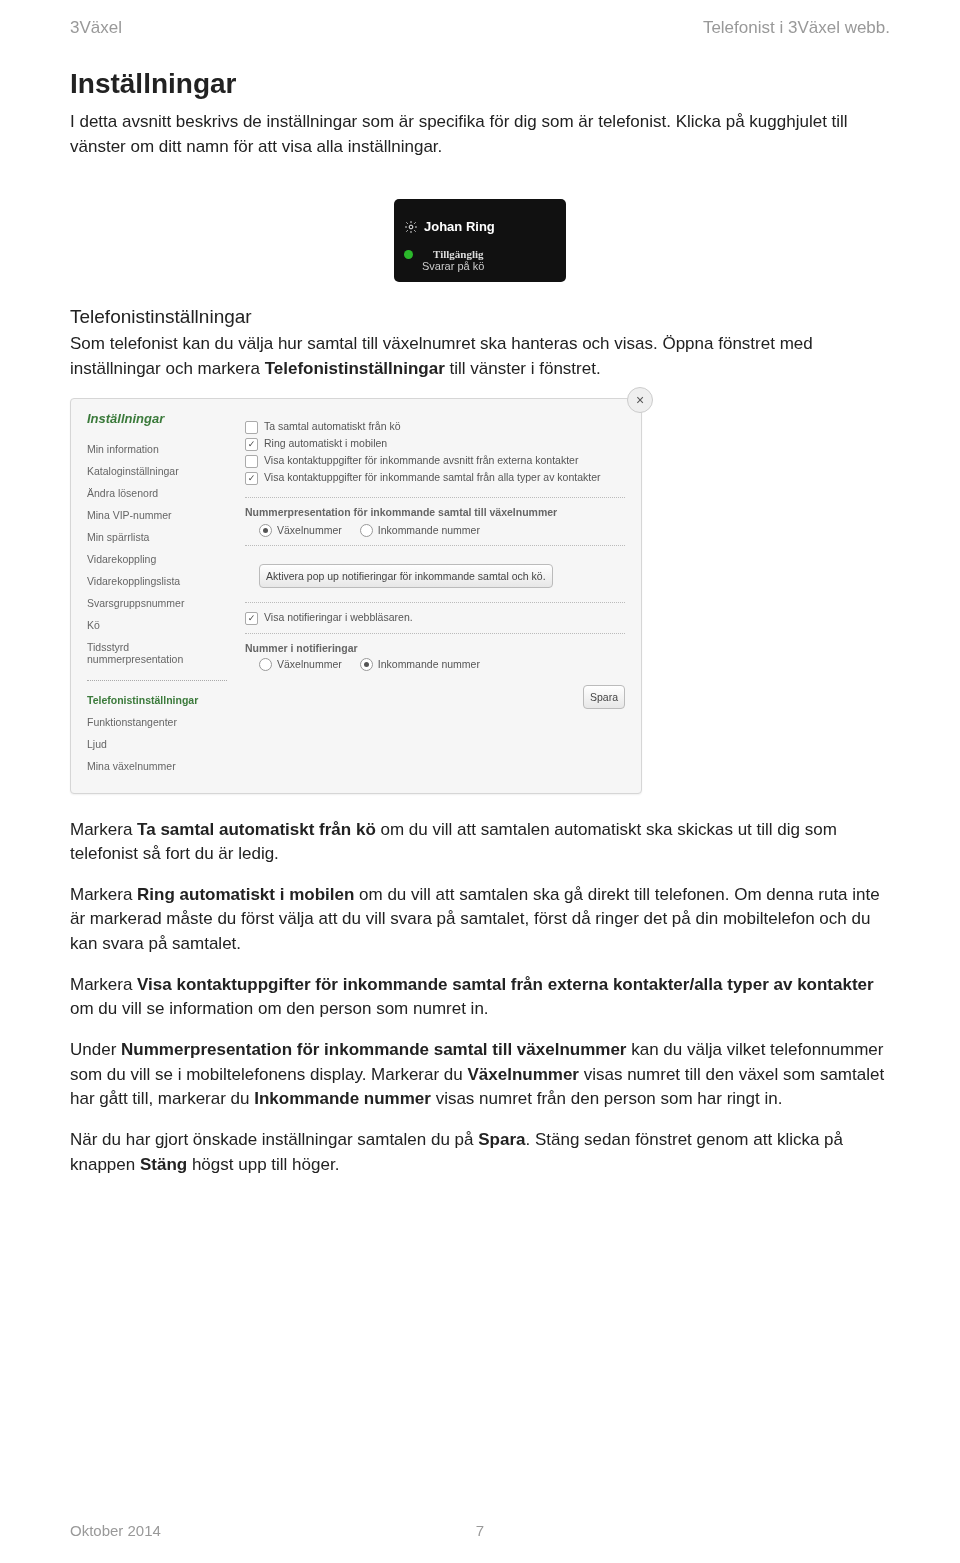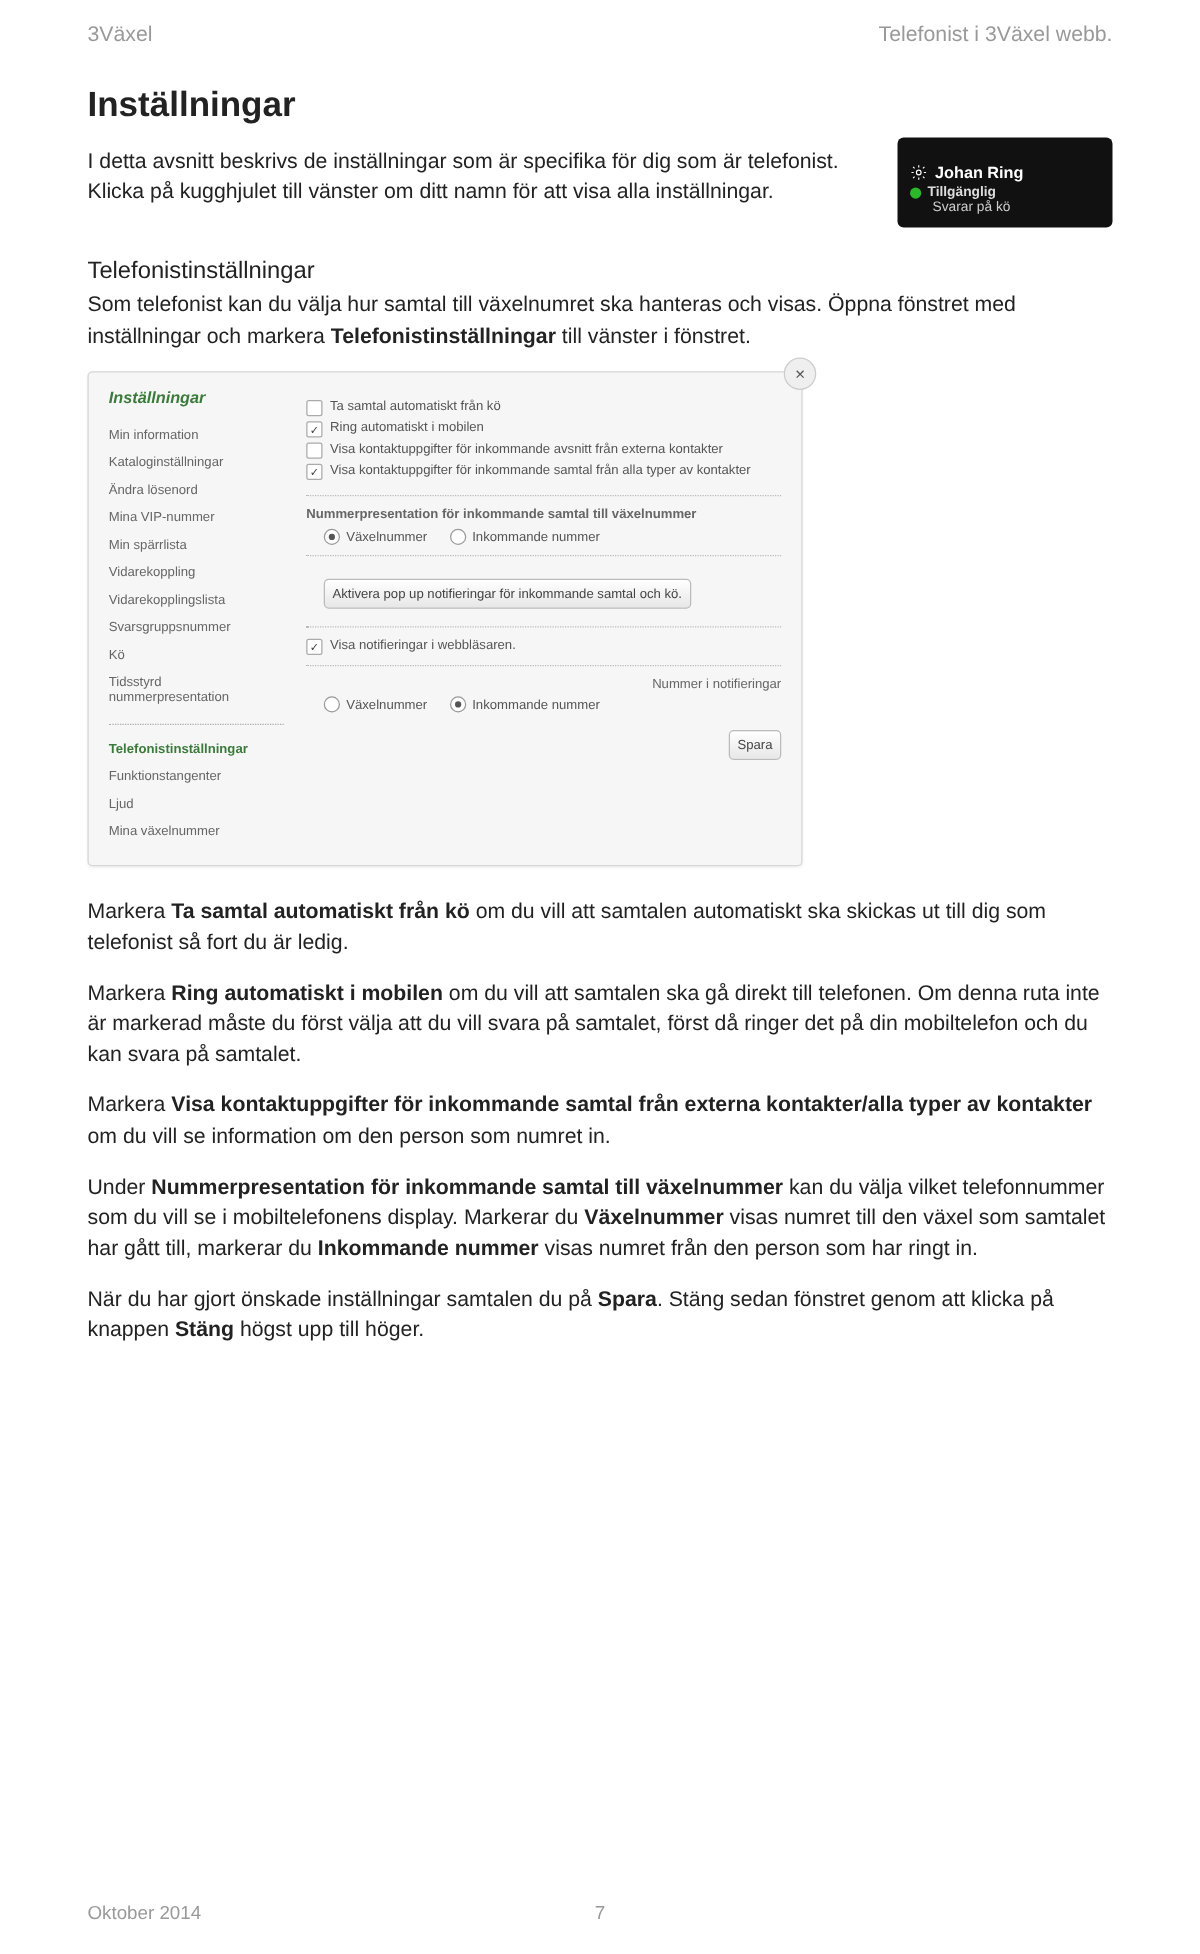--- a/index.html
+++ b/index.html
@@ -18,29 +18,29 @@
   .top-row {
     display:flex; justify-content:space-between;
     font-size:17px; color:#999;
     margin-bottom:30px;
   }
   h1.section-title {
     font-size:28px; font-weight:700;
     margin:0 0 10px 0; color:#222;
     font-family: "Segoe UI Semibold", Arial, sans-serif;
   }
-  .intro-row { display:flex; align-items:flex-end; gap:24px; }
+  .intro-row { display:flex; align-items:center; gap:24px;flex-direction:column; }
   .intro-text { flex:1; font-size:17px; line-height:1.4; }
   .user-widget {
     background:#111; color:#fff; border-radius:5px;
     padding:20px 12px 10px 10px; width:150px; font-size:11px;
     position:relative;
   }
   .uw-name-row { display:flex; align-items:center; gap:6px; font-weight:700; font-size:13px; }
-  .uw-status-row { display:flex; align-items:center; gap:5px; margin-top:3px; font-weight:600; color:#ddd; }
+  .uw-status-row { display:flex; align-items:center; gap:20px; margin-top:14px; font-weight:600; color:#ddd;font-family:Liberation Serif, serif; }
   .uw-sub { margin-left:18px; color:#ccc; }
   .dot { width:9px; height:9px; border-radius:50%; background:#2bb82b; }
   .gear {
     width:14px; height:14px; stroke:#fff; fill:none;
   }
   h2.sub-title {
     font-size:19px; font-weight:300;
     margin:24px 0 4px 0;
     font-family: "Segoe UI Light", Arial, sans-serif;
     color:#222;
@@ -206,21 +206,21 @@
         <div class="sp-dotline"></div>
         <span class="sp-btn">Aktivera pop up notifieringar för inkommande samtal och kö.</span>
         <div class="sp-dotline"></div>
 
         <div class="sp-row" style="">
             <span class="chk checked"></span>
             <span>Visa notifieringar i webbläsaren.</span>
           </div>
         <div class="sp-dotline"></div>
 
-        <div style="font-weight:400; color:#666; margin:4px 0 4px 0;text-align:right;">Nummer i notifieringar</div>
+        <div style="font-weight:700; color:#666; margin:4px 0 4px 0;">Nummer i notifieringar</div>
         <div class="radio-row">
           <div class="radio-opt">
               <span class="rad"></span>
               <span>Växelnummer</span>
             </div>
           <div class="radio-opt">
               <span class="rad sel"></span>
               <span>Inkommande nummer</span>
             </div>
         </div>

